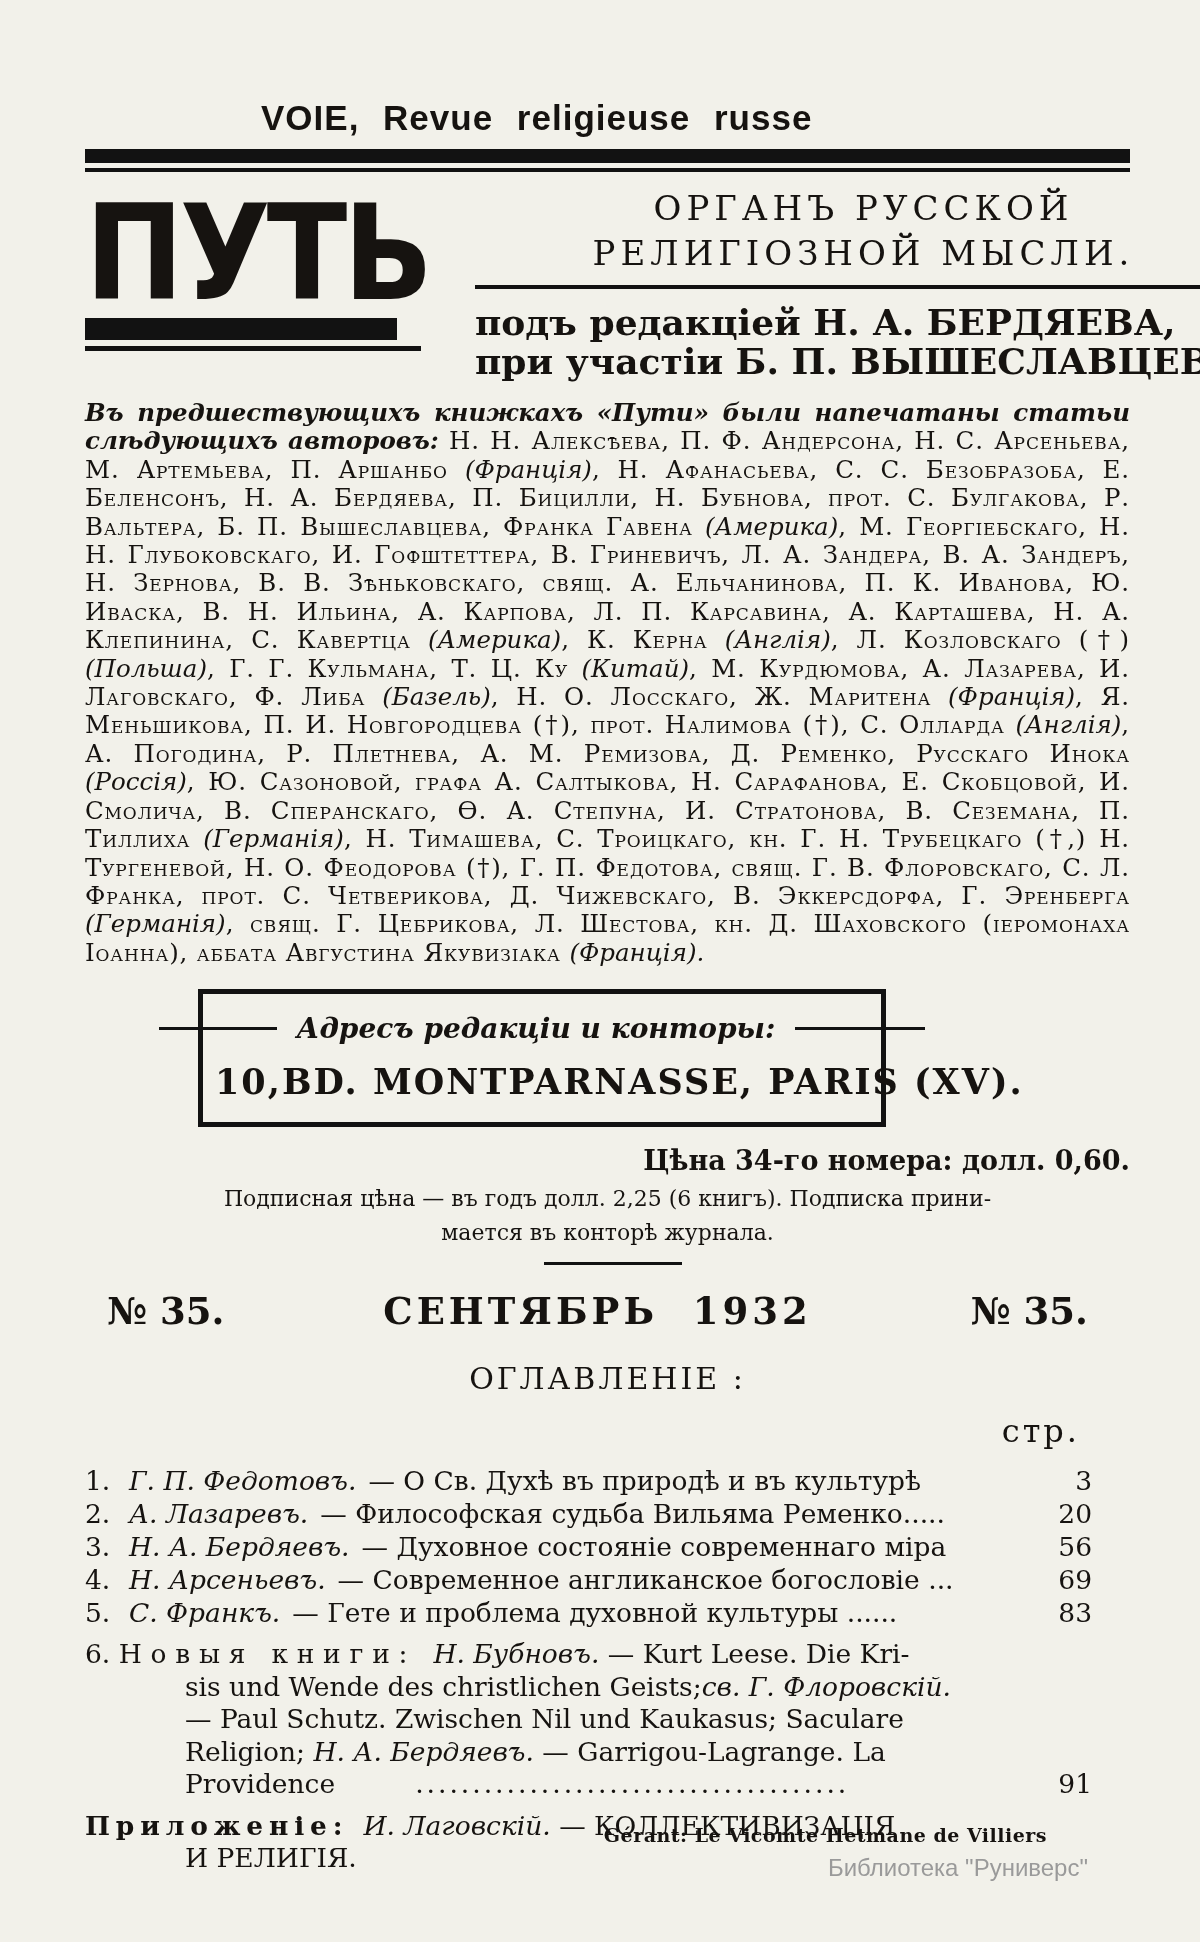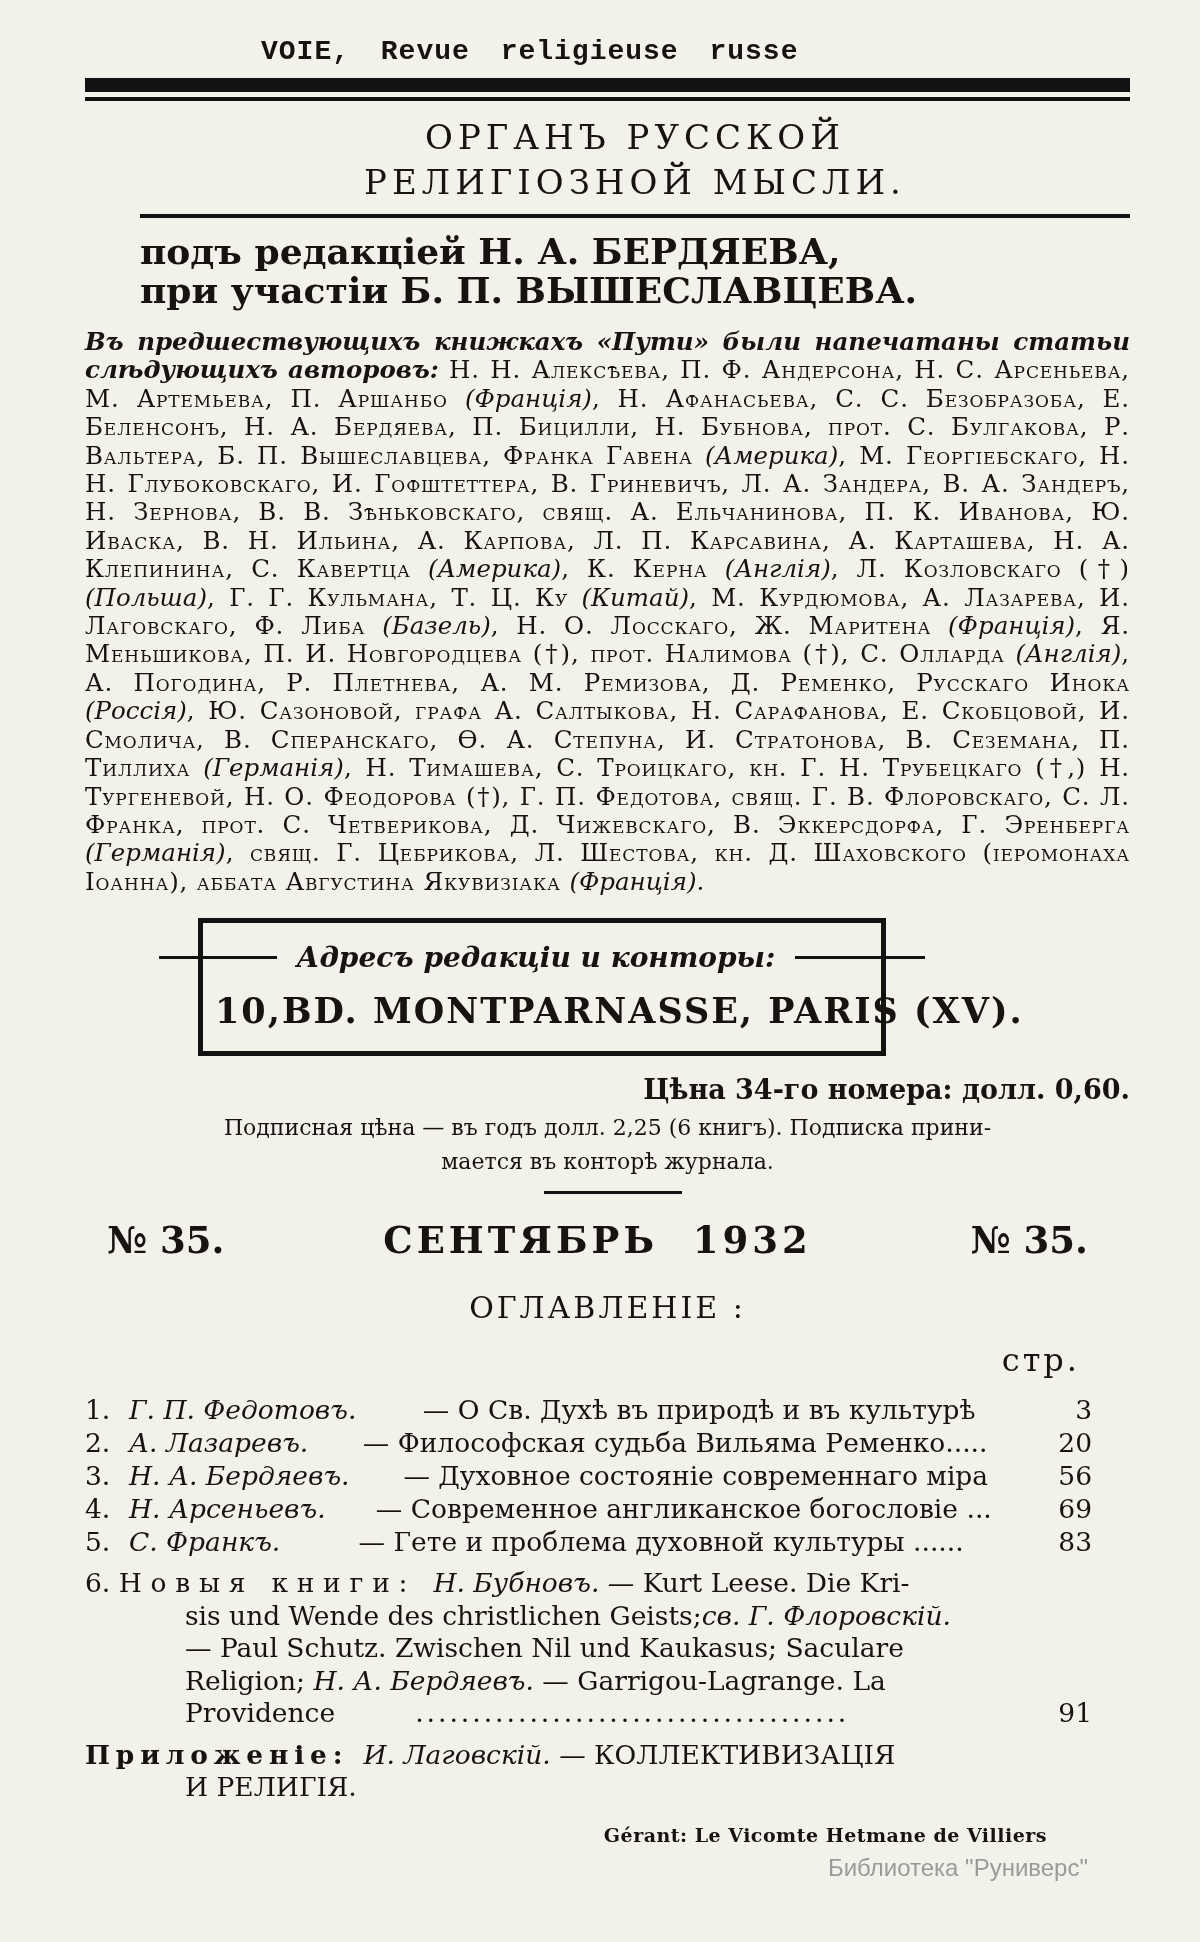--- a/index.html
+++ b/index.html
@@ -9,25 +9,25 @@
     margin:0 auto;
     background:#f2f1ea;
     color:#161310;
     font-family:"DejaVu Serif",serif;
     box-sizing:border-box;
     padding:0 70px 0 85px;
     overflow:hidden;
   }
   
   .tagline{
-    margin-top:36px;
+    margin-top:98px;
     padding-left:176px;
-    font-family:Liberation Mono, monospace;
+    font-family:Liberation Sans, sans-serif;
     font-weight:bold;
-    font-size:28px;
+    font-size:35px;
     letter-spacing:1px;
     word-spacing:13px;
     white-space:nowrap;
   }
   .rule-thick{margin-top:11px;height:14px;background:#121212;}
   .rule-thin{margin-top:5px;height:4px;background:#121212;}
   .masthead-row{display:flex;margin-top:4px;}
   .logo-block{width:335px;flex:none;}
   .logo-text{
     font-family:"DejaVu Sans",sans-serif;
@@ -90,21 +90,21 @@
     font-weight:bold;font-size:37px;
   }
   .issue-month{letter-spacing:4px;word-spacing:18px;}
   
   .toc-title{text-align:center;font-size:30px;letter-spacing:3px;margin-top:28px;}
   .toc-pagelabel{text-align:right;padding-right:50px;font-size:32px;letter-spacing:3px;margin-top:16px;}
   .toc-list{margin-top:14px;padding-right:38px;}
   .toc-row{display:flex;align-items:baseline;font-size:26.5px;line-height:33px;}
   .toc-num{width:44px;flex:none;}
   .toc-author{font-style:italic;flex:none;white-space:pre;}
-  .toc-title-text{flex:1;padding-left:12px;white-space:nowrap;overflow:hidden;text-align:center;}
+  .toc-title-text{flex:1;padding-left:12px;white-space:nowrap;overflow:hidden;}
   .toc-page{flex:none;width:62px;text-align:right;}
   .rich-block{margin-top:9px;}
   .rich-line{font-size:26.5px;line-height:32.5px;}
   .rich-line.ind{padding-left:100px;}
   .rich-line.flexline{display:flex;align-items:baseline;}
   .seg-dots{flex:1;overflow:hidden;white-space:nowrap;letter-spacing:3px;margin:0 10px 0 80px;}
   .line-page{flex:none;width:62px;text-align:right;}
   
   .gerant{
     position:absolute;right:153px;bottom:96px;
@@ -120,20 +120,25 @@
 <body>
 
 <div class="page">
 
   <div class="tagline">VOIE, Revue religieuse russe</div>
 
   <div class="rule-thick"></div>
   <div class="rule-thin"></div>
 
   <div class="masthead-row">
+    <div class="logo-block">
+      <div class="logo-text">ПУТЬ</div>
+      <div class="logo-bar"></div>
+      <div class="logo-underline"></div>
+    </div>
     <div class="masthead-right">
       <div class="organ">
         <div>ОРГАНЪ РУССКОЙ</div>
         <div>РЕЛИГІОЗНОЙ МЫСЛИ.</div>
       </div>
       <div class="organ-rule"></div>
       <div class="editors">
         <div>подъ редакціей Н. А. БЕРДЯЕВА,</div>
         <div>при участіи Б. П. ВЫШЕСЛАВЦЕВА.</div>
       </div>

